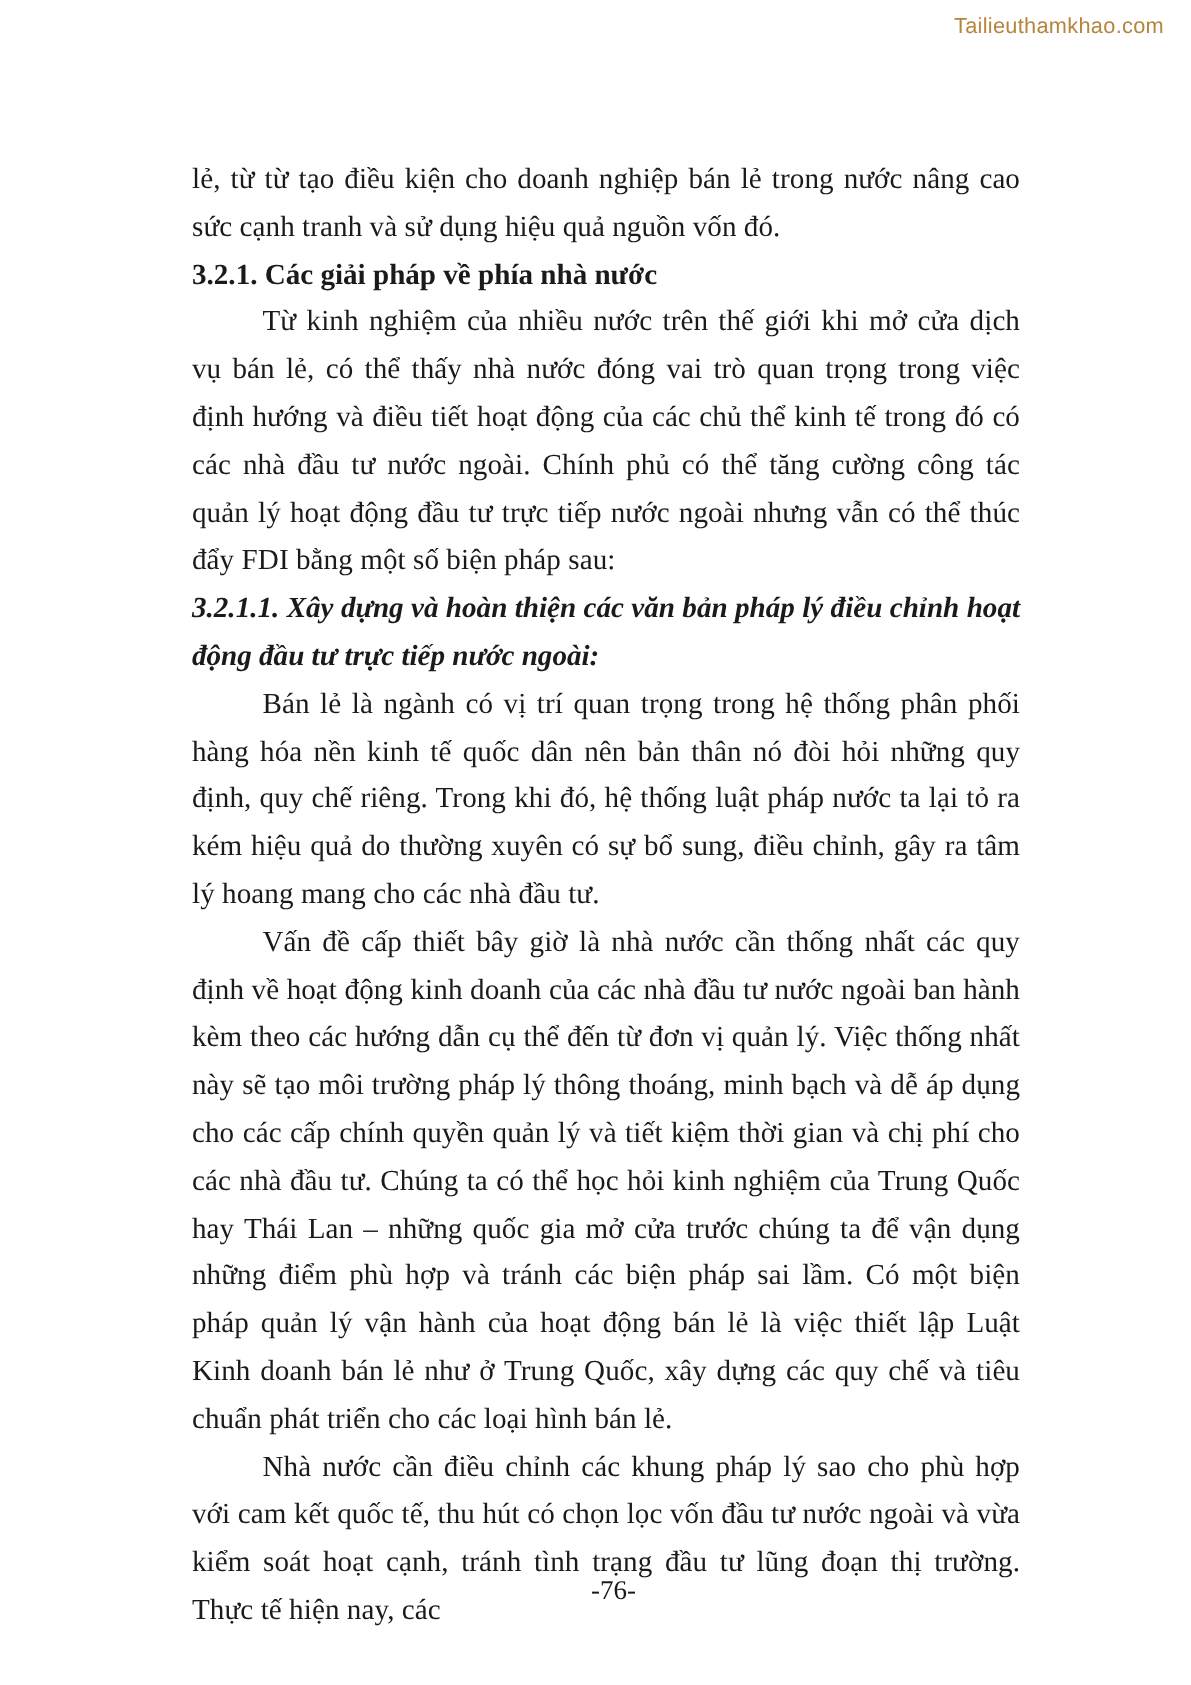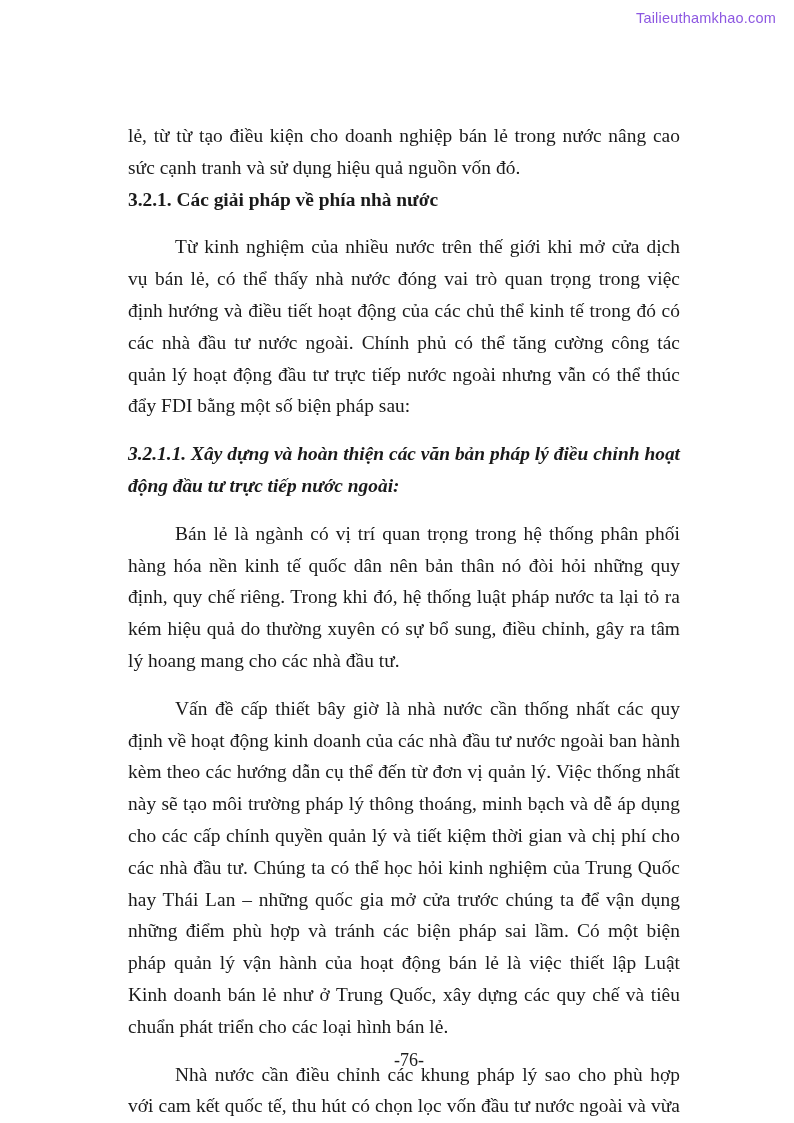--- a/index.html
+++ b/index.html
@@ -16,59 +16,57 @@
     font-family: "Liberation Serif", "DejaVu Serif", serif;
     color: #1a1a1a;
   }
   .watermark {
     position: absolute;
     top: 10px;
     right: 18px;
     font-family: "Liberation Sans", "DejaVu Sans", sans-serif;
     font-size: 14.5px;
     letter-spacing: 0.2px;
-    color: #6d28d9;
+    color: #a16207;
     opacity: 0.78;
     user-select: none;
     white-space: nowrap;
   }
   .content {
     position: absolute;
     left: 128px;
     top: 104px;
     width: 552px;
   }
   p, h3, h4 {
     margin: 0;
     padding: 0;
   }
   .body-text {
     font-size: 19.4px;
     line-height: 31.8px;
     text-align: justify;
     text-justify: inter-word;
     letter-spacing: 0.05px;
-    margin-top: 16px;
   }
   .indent {
     text-indent: 47px;
   }
   .heading-bold-italic {
     font-size: 19.4px;
     line-height: 31.8px;
     font-weight: bold;
     text-align: left;
   }
   .heading-italic {
     font-size: 19.4px;
     line-height: 31.8px;
     font-style: italic;
     text-align: justify;
     text-justify: inter-word;
-    margin-top: 16px;
   }
   .page-number {
     position: absolute;
     left: 0;
     right: 0;
     top: 1050px;
     text-align: center;
     font-size: 18px;
     font-family: "Liberation Serif", "DejaVu Serif", serif;
     color: #1a1a1a;
@@ -89,19 +87,19 @@
     <h3 class="heading-bold-italic">3.2.1. Các giải pháp về phía nhà nước</h3>
 
     <p class="body-text indent">Từ kinh nghiệm của nhiều nước trên thế giới khi mở cửa dịch vụ bán lẻ, có thể thấy nhà nước đóng vai trò quan trọng trong việc định hướng và điều tiết hoạt động của các chủ thể kinh tế trong đó có các nhà đầu tư nước ngoài. Chính phủ có thể tăng cường công tác quản lý hoạt động đầu tư trực tiếp nước ngoài nhưng vẫn có thể thúc đẩy FDI bằng một số biện pháp sau:</p>
 
     <h4 class="heading-italic">3.2.1.1. Xây dựng và hoàn thiện các văn bản pháp lý điều chỉnh hoạt động đầu tư trực tiếp nước ngoài:</h4>
 
     <p class="body-text indent">Bán lẻ là ngành có vị trí quan trọng trong hệ thống phân phối hàng hóa nền kinh tế quốc dân nên bản thân nó đòi hỏi những quy định, quy chế riêng. Trong khi đó, hệ thống luật pháp nước ta lại tỏ ra kém hiệu quả do thường xuyên có sự bổ sung, điều chỉnh, gây ra tâm lý hoang mang cho các nhà đầu tư.</p>
 
     <p class="body-text indent">Vấn đề cấp thiết bây giờ là nhà nước cần thống nhất các quy định về hoạt động kinh doanh của các nhà đầu tư nước ngoài ban hành kèm theo các hướng dẫn cụ thể đến từ đơn vị quản lý. Việc thống nhất này sẽ tạo môi trường pháp lý thông thoáng, minh bạch và dễ áp dụng cho các cấp chính quyền quản lý và tiết kiệm thời gian và chị phí cho các nhà đầu tư. Chúng ta có thể học hỏi kinh nghiệm của Trung Quốc hay Thái Lan – những quốc gia mở cửa trước chúng ta để vận dụng những điểm phù hợp và tránh các biện pháp sai lầm. Có một biện pháp quản lý vận hành của hoạt động bán lẻ là việc thiết lập Luật Kinh doanh bán lẻ như ở Trung Quốc, xây dựng các quy chế và tiêu chuẩn phát triển cho các loại hình bán lẻ.</p>
 
-    <p class="body-text indent">Nhà nước cần điều chỉnh các khung pháp lý sao cho phù hợp với cam kết quốc tế, thu hút có chọn lọc vốn đầu tư nước ngoài và vừa kiểm soát hoạt động, tránh tình trạng đầu tư lũng đoạn thị trường. Thực tế hiện nay, các</p>
+    <p class="body-text indent">Nhà nước cần điều chỉnh các khung pháp lý sao cho phù hợp với cam kết quốc tế, thu hút có chọn lọc vốn đầu tư nước ngoài và vừa kiểm soát hoạt cạnh, tránh tình trạng đầu tư lũng đoạn thị trường. Thực tế hiện nay, các</p>
 
   </div>
 
   <div class="page-number">-76-</div>
 
 </div>
 
 </body></html>

